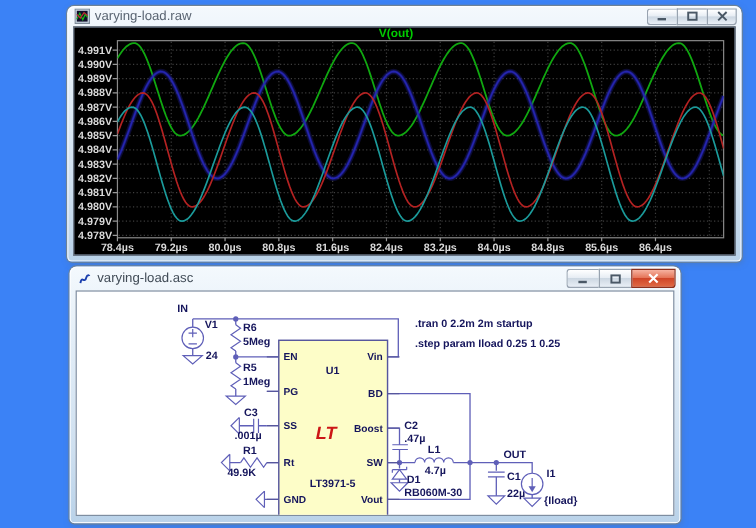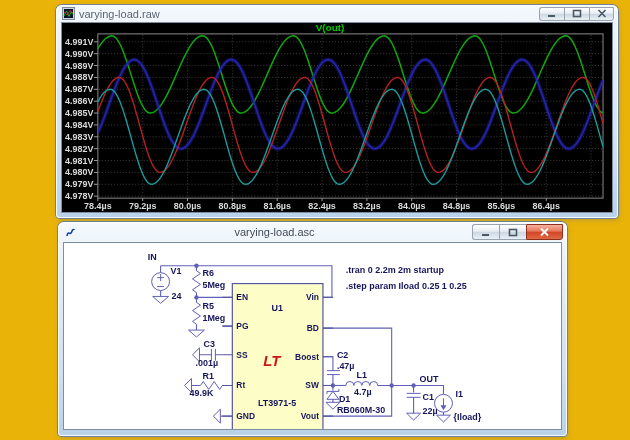--- a/index.html
+++ b/index.html
@@ -1,26 +1,26 @@
 <!DOCTYPE html>
 <html><head>
 <meta charset="utf-8">
 <style>
   html,body{margin:0;padding:0;}
   body{background:#ffffff;font-family:"Liberation Sans",sans-serif;}
-  #stage{position:relative;width:630px;height:440px;background:#eab308;overflow:hidden;}
+  #stage{position:relative;width:630px;height:440px;background:#3b82f6;overflow:hidden;}
 
   .window{position:absolute;border-radius:6px 6px 4px 4px;
     background:linear-gradient(180deg,#f4f9fd 0%,#e2edf7 30%,#cfe0f0 70%,#b9d2e9 100%);
     box-shadow:0 0 0 1px #6d8296, inset 0 0 0 1px rgba(255,255,255,.85), 1px 2px 5px rgba(90,110,130,.35);}
   .titlebar{position:absolute;left:0;right:0;top:0;display:flex;align-items:center;gap:4px;padding:0 4px 0 6px;}
   .win1 .titlebar{height:17px;}
   .win2 .titlebar{height:20px;}
   .ttext{font-size:11px;color:#5a6572;flex:1 1 auto;white-space:nowrap;overflow:hidden;}
-  .win2 .ttext{color:#404b56;text-align:center;}
+  .win2 .ttext{color:#404b56;}
   .ticon{display:flex;align-items:center;}
   .tbtns{display:flex;align-items:flex-start;}
   .tb{width:25px;height:14px;display:flex;align-items:center;justify-content:center;
       background:linear-gradient(180deg,#ffffff 0%,#e7edf4 45%,#ccd7e2 50%,#e9eff6 100%);
       border:1px solid #98a3b0;border-right:none;box-sizing:border-box;}
   .tb:first-child{border-radius:3px 0 0 3px;}
   .tb:last-child{border-radius:0 0 3px 0;border-right:1px solid #98a3b0;}
   .win2 .tb{height:16px;width:27px;}
   .tb.closeA{width:37px;border-color:#8c2f1c;
       background:linear-gradient(180deg,#f6b2a0 0%,#e5765a 45%,#cf4528 50%,#e06a44 100%);}

